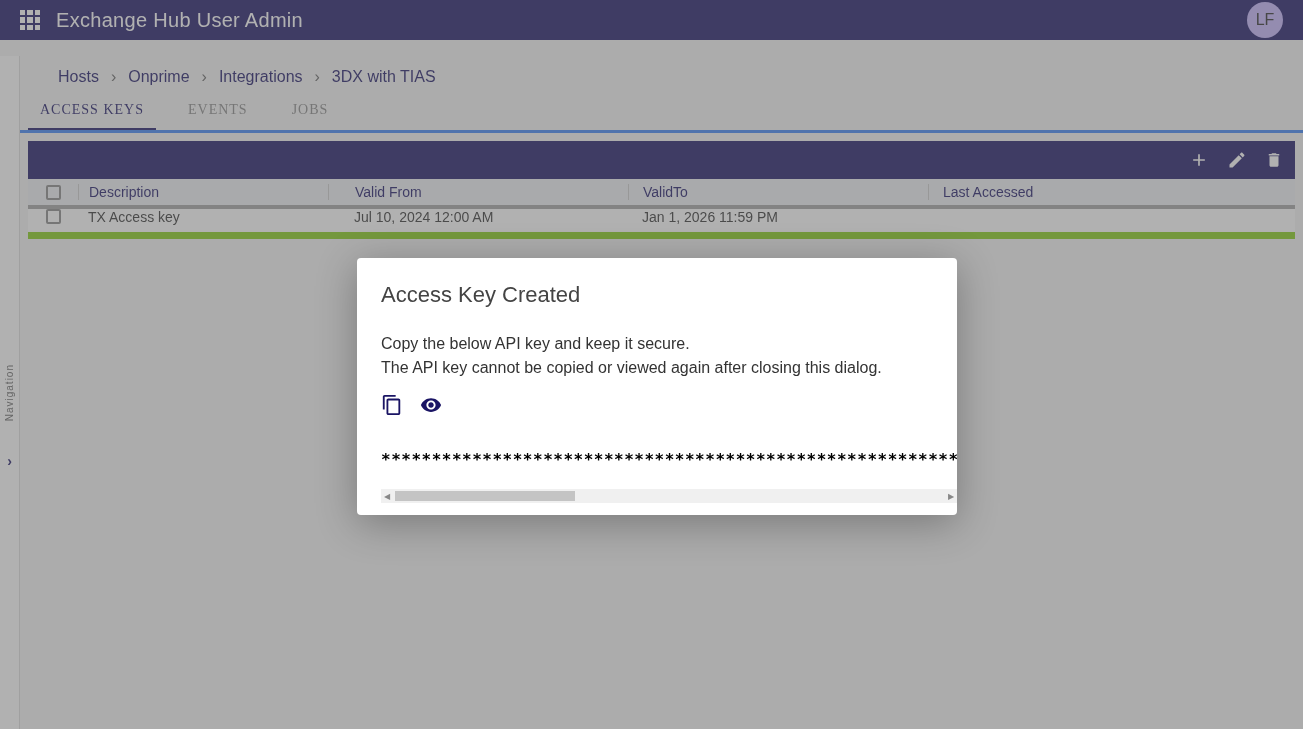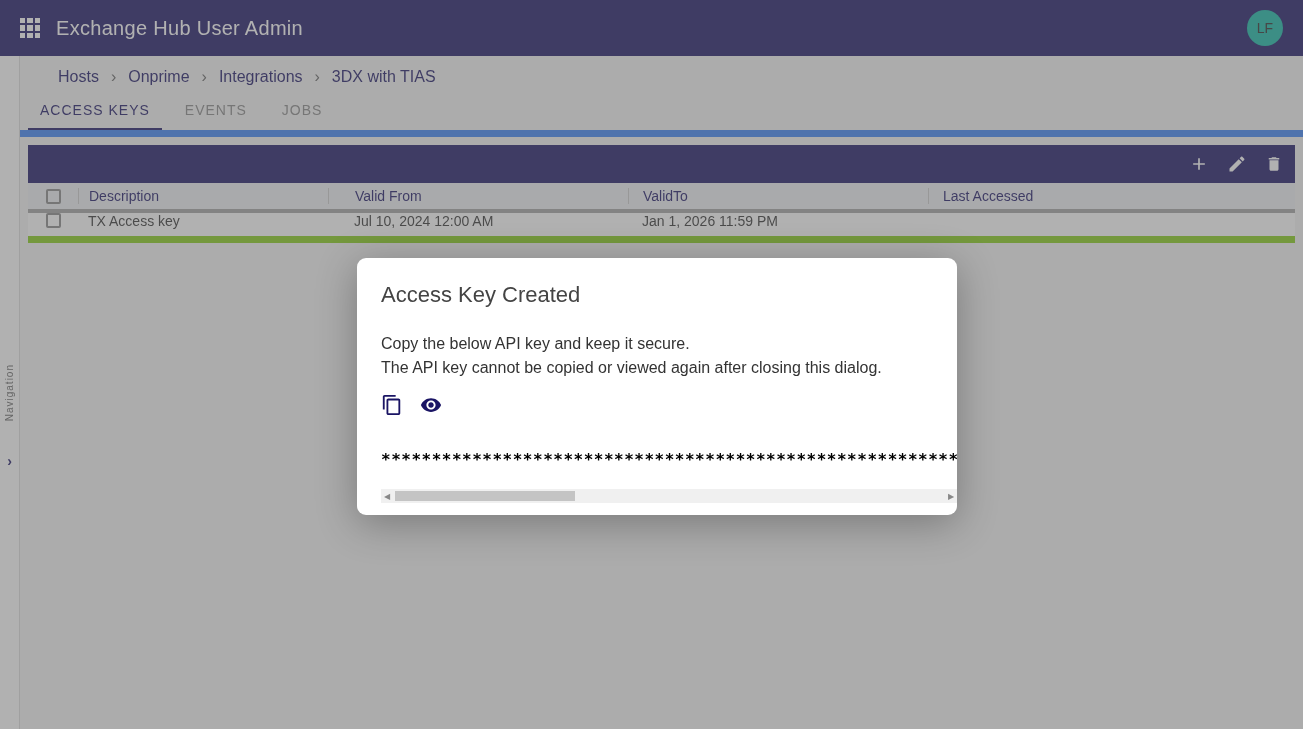--- a/index.html
+++ b/index.html
@@ -12,21 +12,21 @@
       font-family: -apple-system, BlinkMacSystemFont, "Segoe UI", Arial, sans-serif;
       background: #f5f5f5;
       width: 1303px;
       height: 729px;
       overflow: hidden;
       position: relative;
     }
     
     .header {
       background: #1a1464;
-      height: 56px;
+      height: 40px;
       display: flex;
       align-items: center;
       padding: 0 20px;
       justify-content: space-between;
     }
     
     .header-left {
       display: flex;
       align-items: center;
       gap: 16px;
@@ -51,26 +51,26 @@
       color: white;
       font-size: 20px;
       font-weight: 400;
       letter-spacing: 0.3px;
     }
     
     .avatar {
       width: 36px;
       height: 36px;
       border-radius: 50%;
-      background: #14b8a6;
+      background: #c4b5fd;
       color: #2a2a2a;
       display: flex;
       align-items: center;
       justify-content: center;
-      font-size: 14px;
+      font-size: 16px;
       font-weight: 500;
     }
     
     .nav-sidebar {
       position: absolute;
       left: 0;
       top: 56px;
       bottom: 0;
       width: 20px;
       background: #fff;
@@ -118,23 +118,24 @@
     .breadcrumb span.sep {
       color: #666;
     }
     
     .breadcrumb span.crumb {
       color: #1a1464;
     }
     
     .tabs {
       display: flex;
-      gap: 11px;
+      gap: 20px;
       padding: 0 8px;
-      border-bottom: 7px solid #3b82f6;
+      border-bottom: 3px solid #3b82f6;
+      font-family: Liberation Serif, serif;
     }
     
     .tab {
       padding: 8px 12px 10px;
       font-size: 14px;
       letter-spacing: 1px;
       color: #888;
       cursor: pointer;
       border-bottom: 2px solid transparent;
     }
@@ -244,21 +245,21 @@
       background: rgba(100, 100, 100, 0.5);
       z-index: 100;
     }
     
     .dialog {
       position: absolute;
       left: 357px;
       top: 258px;
       width: 600px;
       background: white;
-      border-radius: 9px;
+      border-radius: 4px;
       box-shadow: 0 8px 40px rgba(0,0,0,0.3);
       z-index: 101;
       padding: 24px 0 12px;
     }
     
     .dialog-title {
       font-size: 22px;
       color: #444;
       font-weight: 400;
       padding: 0 24px;

